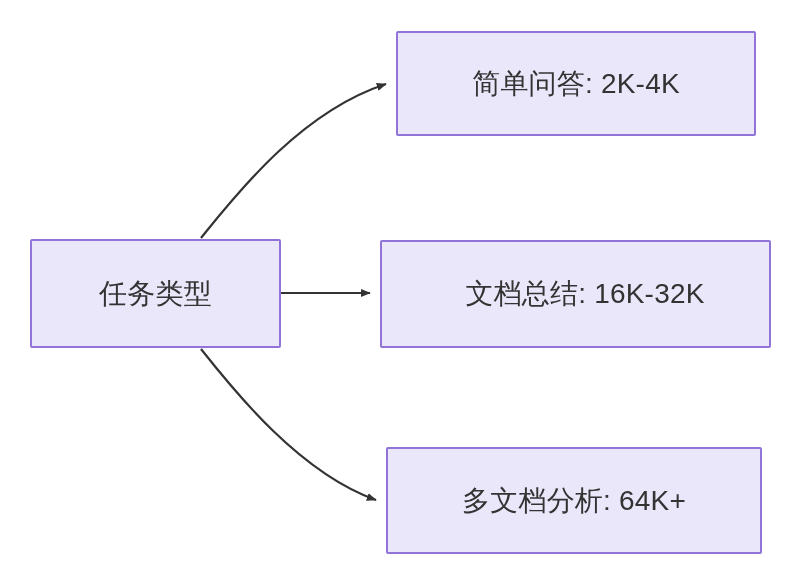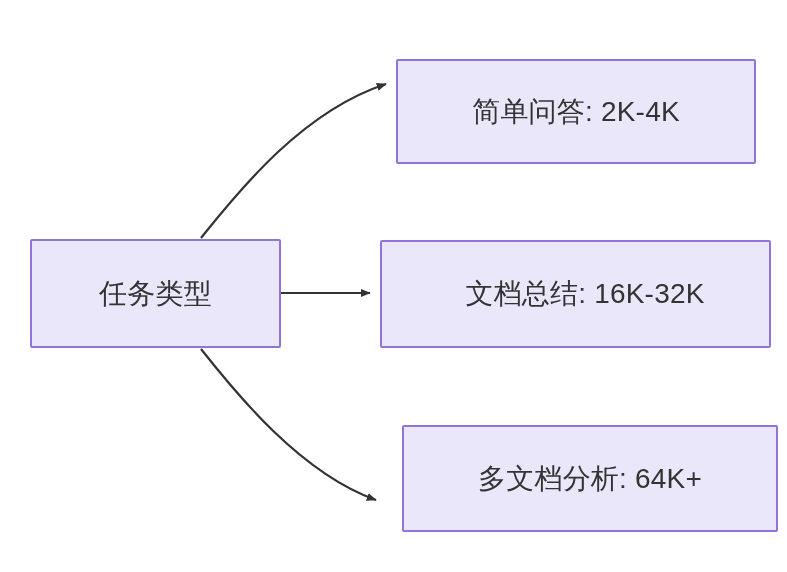--- a/index.html
+++ b/index.html
@@ -42,23 +42,23 @@
   }
   .node-label {
     color: #333333;
     font-size: 28px;
     line-height: 1.2;
     letter-spacing: 0.2px;
     white-space: nowrap;
   }
   
   #node-root   { left: 30px;  top: 239px; width: 251px; height: 109px; align-items: center; }
-  #node-simple { left: 396px; top: 31px;  width: 360px; height: 105px; margin-top: 28px; }
+  #node-simple { left: 396px; top: 31px;  width: 360px; height: 105px; }
   #node-doc    { left: 380px; top: 240px; width: 391px; height: 108px; padding-left: 19px; }
-  #node-multi  { left: 386px; top: 425px; width: 376px; height: 107px; margin-left: 16px; }
+  #node-multi  { left: 386px; top: 447px; width: 376px; height: 107px; }
 </style>
 </head>
 <body>
 
 <div id="diagram-root">
 
   <svg id="edge-layer" viewBox="0 0 787 572" width="787" height="572" xmlns="http://www.w3.org/2000/svg">
     <defs>
       <marker id="arrowhead" markerWidth="10" markerHeight="8" refX="9.2" refY="4" orient="auto" markerUnits="userSpaceOnUse">
         <path d="M0,0 L10,4 L0,8 Z" fill="#333333"></path>

